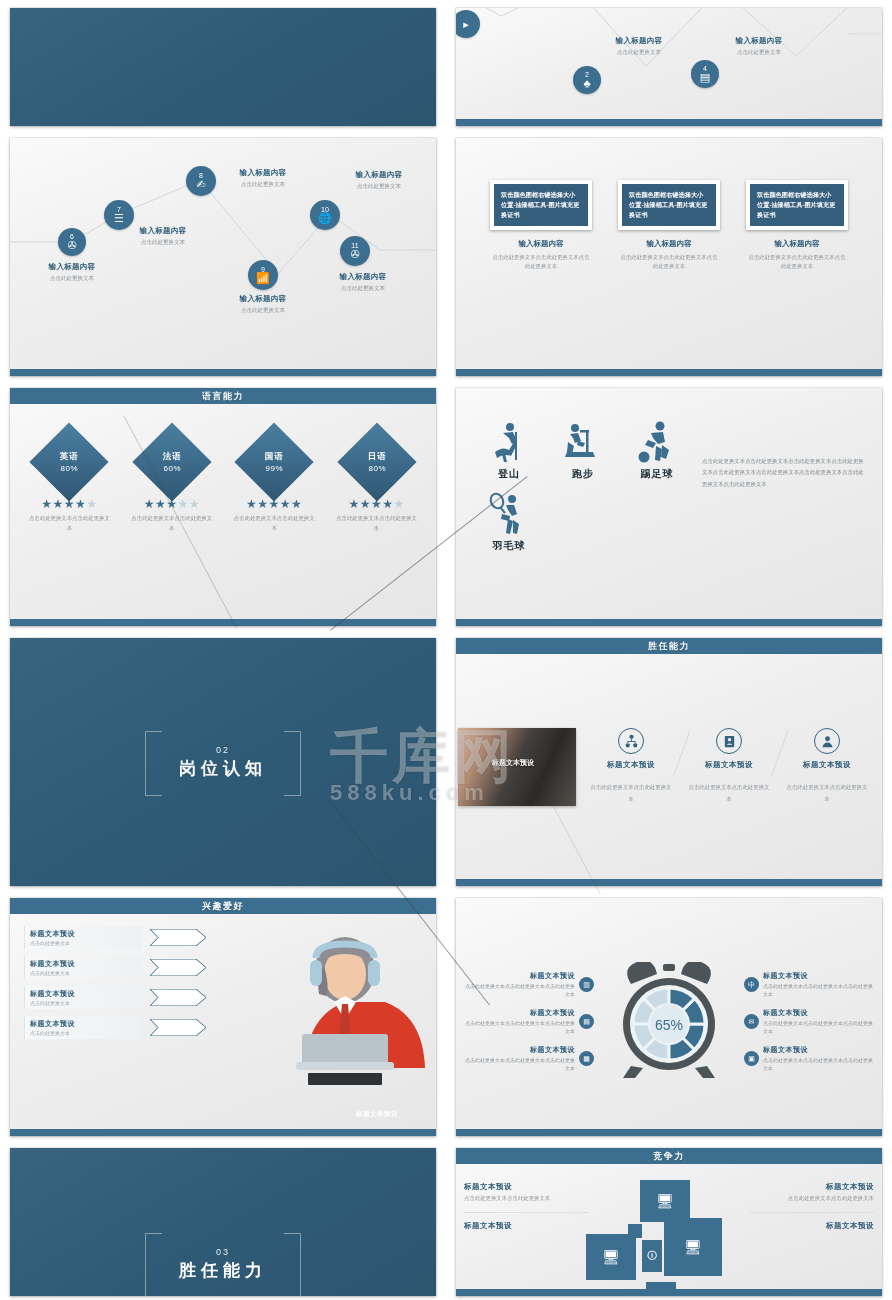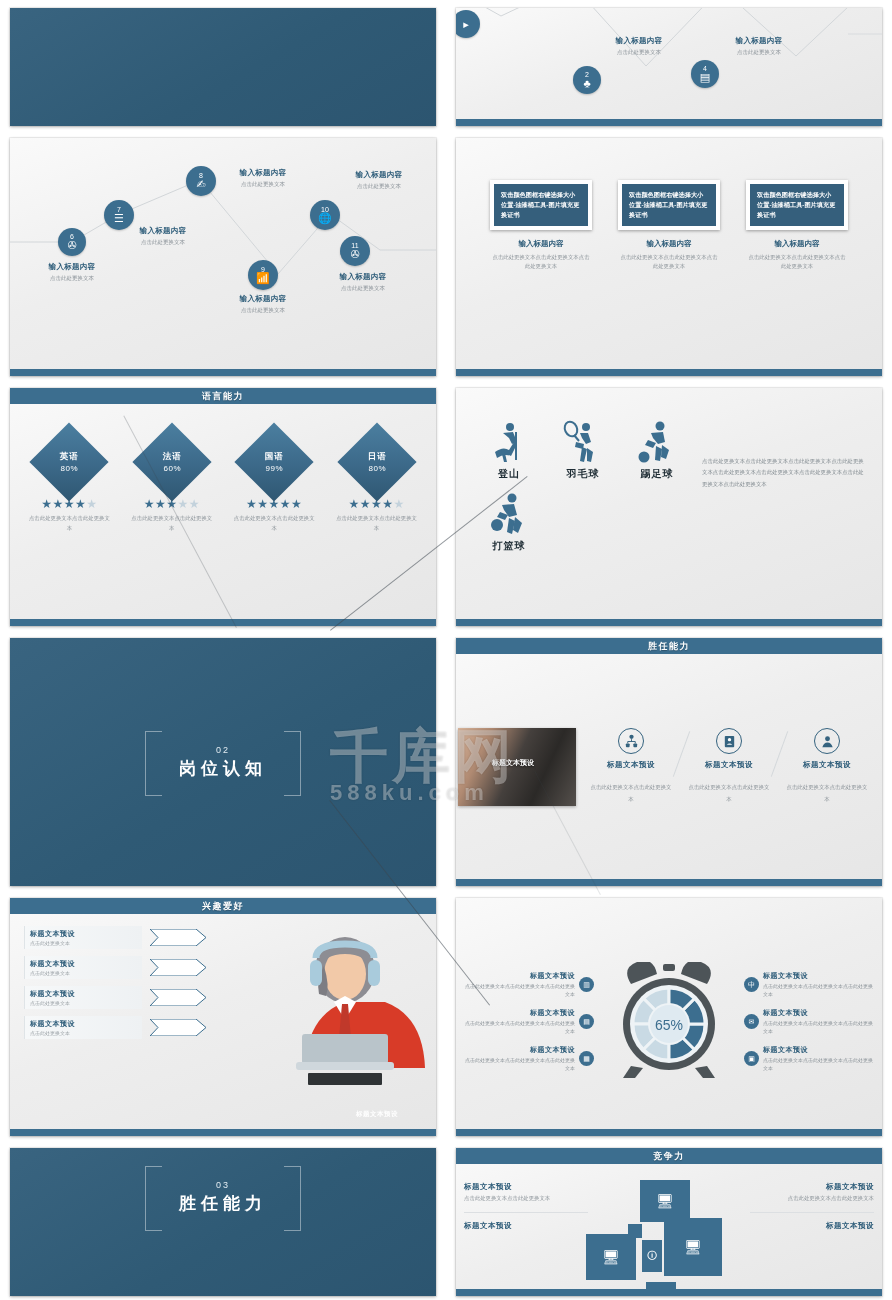--- a/index.html
+++ b/index.html
@@ -385,62 +385,63 @@
               <div class="ic">
                 <svg width="40" height="42" viewBox="0 0 40 42" fill="#3c6e8f">
                   <circle cx="21" cy="5" r="4"></circle>
                   <path d="M14 11 l10 -1 4 10 -5 2 -3 -6z"></path>
                   <path d="M6 30 q8 -6 14 -2 l5 -8 3 2 -6 12 q-7 -3 -14 2z"></path>
                   <rect x="26" y="10" width="2" height="28"></rect>
                   <path d="M12 28 l3 12 3 0 -3 -13z"></path>
                 </svg>
               </div>
               <div class="t">登山</div>
+            </div>
+            <div class="hob">
+              <div class="ic">
+                <svg width="42" height="42" viewBox="0 0 42 42" fill="#3c6e8f">
+                  <circle cx="13" cy="6" r="4"></circle>
+                  <path d="M8 12 l8 -1 3 8 -6 2 -2 -5z"></path>
+                  <path d="M6 20 l6 4 -2 8 -5 -2z"></path>
+                  <path d="M16 19 l7 2 -2 4 -6 -2z"></path>
+                  <rect x="24" y="8" width="2.5" height="22"></rect>
+                  <rect x="18" y="8" width="9" height="2.5"></rect>
+                  <path d="M5 30 h26 l2 5 H3z"></path>
+                </svg>
+              </div>
+              <div class="t">跑步</div>
+            </div>
+            <div class="hob">
+              <div class="ic">
+                <svg width="44" height="44" viewBox="0 0 44 44" fill="#3c6e8f">
+                  <circle cx="25" cy="6" r="4.5"></circle>
+                  <path d="M16 13 l12 -1 2 10 -7 2 -5 -6z"></path>
+                  <path d="M13 20 l8 3 -3 5 -8 -3z"></path>
+                  <path d="M21 26 l6 3 -2 12 -5 -1z"></path>
+                  <path d="M27 25 l7 5 -3 9 -5 -2z"></path>
+                  <circle cx="9" cy="37" r="5.5"></circle>
+                </svg>
+              </div>
+              <div class="t">踢足球</div>
             </div>
             <div class="hob">
               <div class="ic">
                 <svg width="42" height="44" viewBox="0 0 42 44" fill="#3c6e8f">
                   <circle cx="24" cy="7" r="4"></circle>
                   <path d="M18 13 l8 0 3 9 -5 2 -4 -6z"></path>
                   <path d="M14 22 l8 2 -1 5 -8 -2z"></path>
                   <path d="M20 27 l5 2 -3 13 -4 -1z"></path>
                   <path d="M25 28 l6 4 -2 10 -4 -1z"></path>
                   <g stroke="#3c6e8f" stroke-width="2" fill="none">
                     <ellipse cx="9" cy="9" rx="6" ry="7.5" transform="rotate(-25 9 9)"></ellipse>
                     <line x1="12" y1="15" x2="17" y2="21"></line>
                   </g>
                 </svg>
               </div>
               <div class="t">羽毛球</div>
-            </div>
-            <div class="hob">
-              <div class="ic">
-                <svg width="44" height="44" viewBox="0 0 44 44" fill="#3c6e8f">
-                  <circle cx="25" cy="6" r="4.5"></circle>
-                  <path d="M16 13 l12 -1 2 10 -7 2 -5 -6z"></path>
-                  <path d="M13 20 l8 3 -3 5 -8 -3z"></path>
-                  <path d="M21 26 l6 3 -2 12 -5 -1z"></path>
-                  <path d="M27 25 l7 5 -3 9 -5 -2z"></path>
-                  <circle cx="9" cy="37" r="5.5"></circle>
-                </svg>
-              </div>
-              <div class="t">踢足球</div>
-            </div>
-            <div class="hob">
-              <div class="ic">
-                <svg width="44" height="44" viewBox="0 0 44 44" fill="#3c6e8f">
-                  <circle cx="25" cy="6" r="4.5"></circle>
-                  <path d="M15 13 l12 -1 3 11 -8 2 -5 -7z"></path>
-                  <path d="M13 20 l8 3 -3 5 -8 -3z"></path>
-                  <path d="M22 26 l6 3 -3 13 -5 -2z"></path>
-                  <path d="M28 25 l7 6 -4 10 -5 -3z"></path>
-                  <circle cx="10" cy="33" r="6"></circle>
-                </svg>
-              </div>
-              <div class="t">打篮球</div>
             </div>
           </div>
           <div class="hob-para">点击此处更换文本点击此处更换文本点击此处更换文本点击此处更换文本点击此处更换文本点击此处更换文本点击此处更换文本点击此处更换文本点击此处更换文本</div>
         </div>
       </div>
       <div class="s-foot"></div>
     </div>
   </div>
 
   <div class="cell">
@@ -663,21 +664,21 @@
             </div>
           </div>
         </div>
       </div>
       <div class="s-foot"></div>
     </div>
   </div>
 
   <div class="cell">
     <div class="slide dark">
-      <div class="divider-wrap" style="align-items:flex-start;margin-top:18px">
+      <div class="divider-wrap" style="align-items:flex-end;margin-top:18px">
         <div class="divider-box">
           <div class="divider-num">03</div>
           <div class="divider-title">胜任能力</div>
         </div>
       </div>
     </div>
   </div>
 
   <div class="cell">
     <div class="slide">

